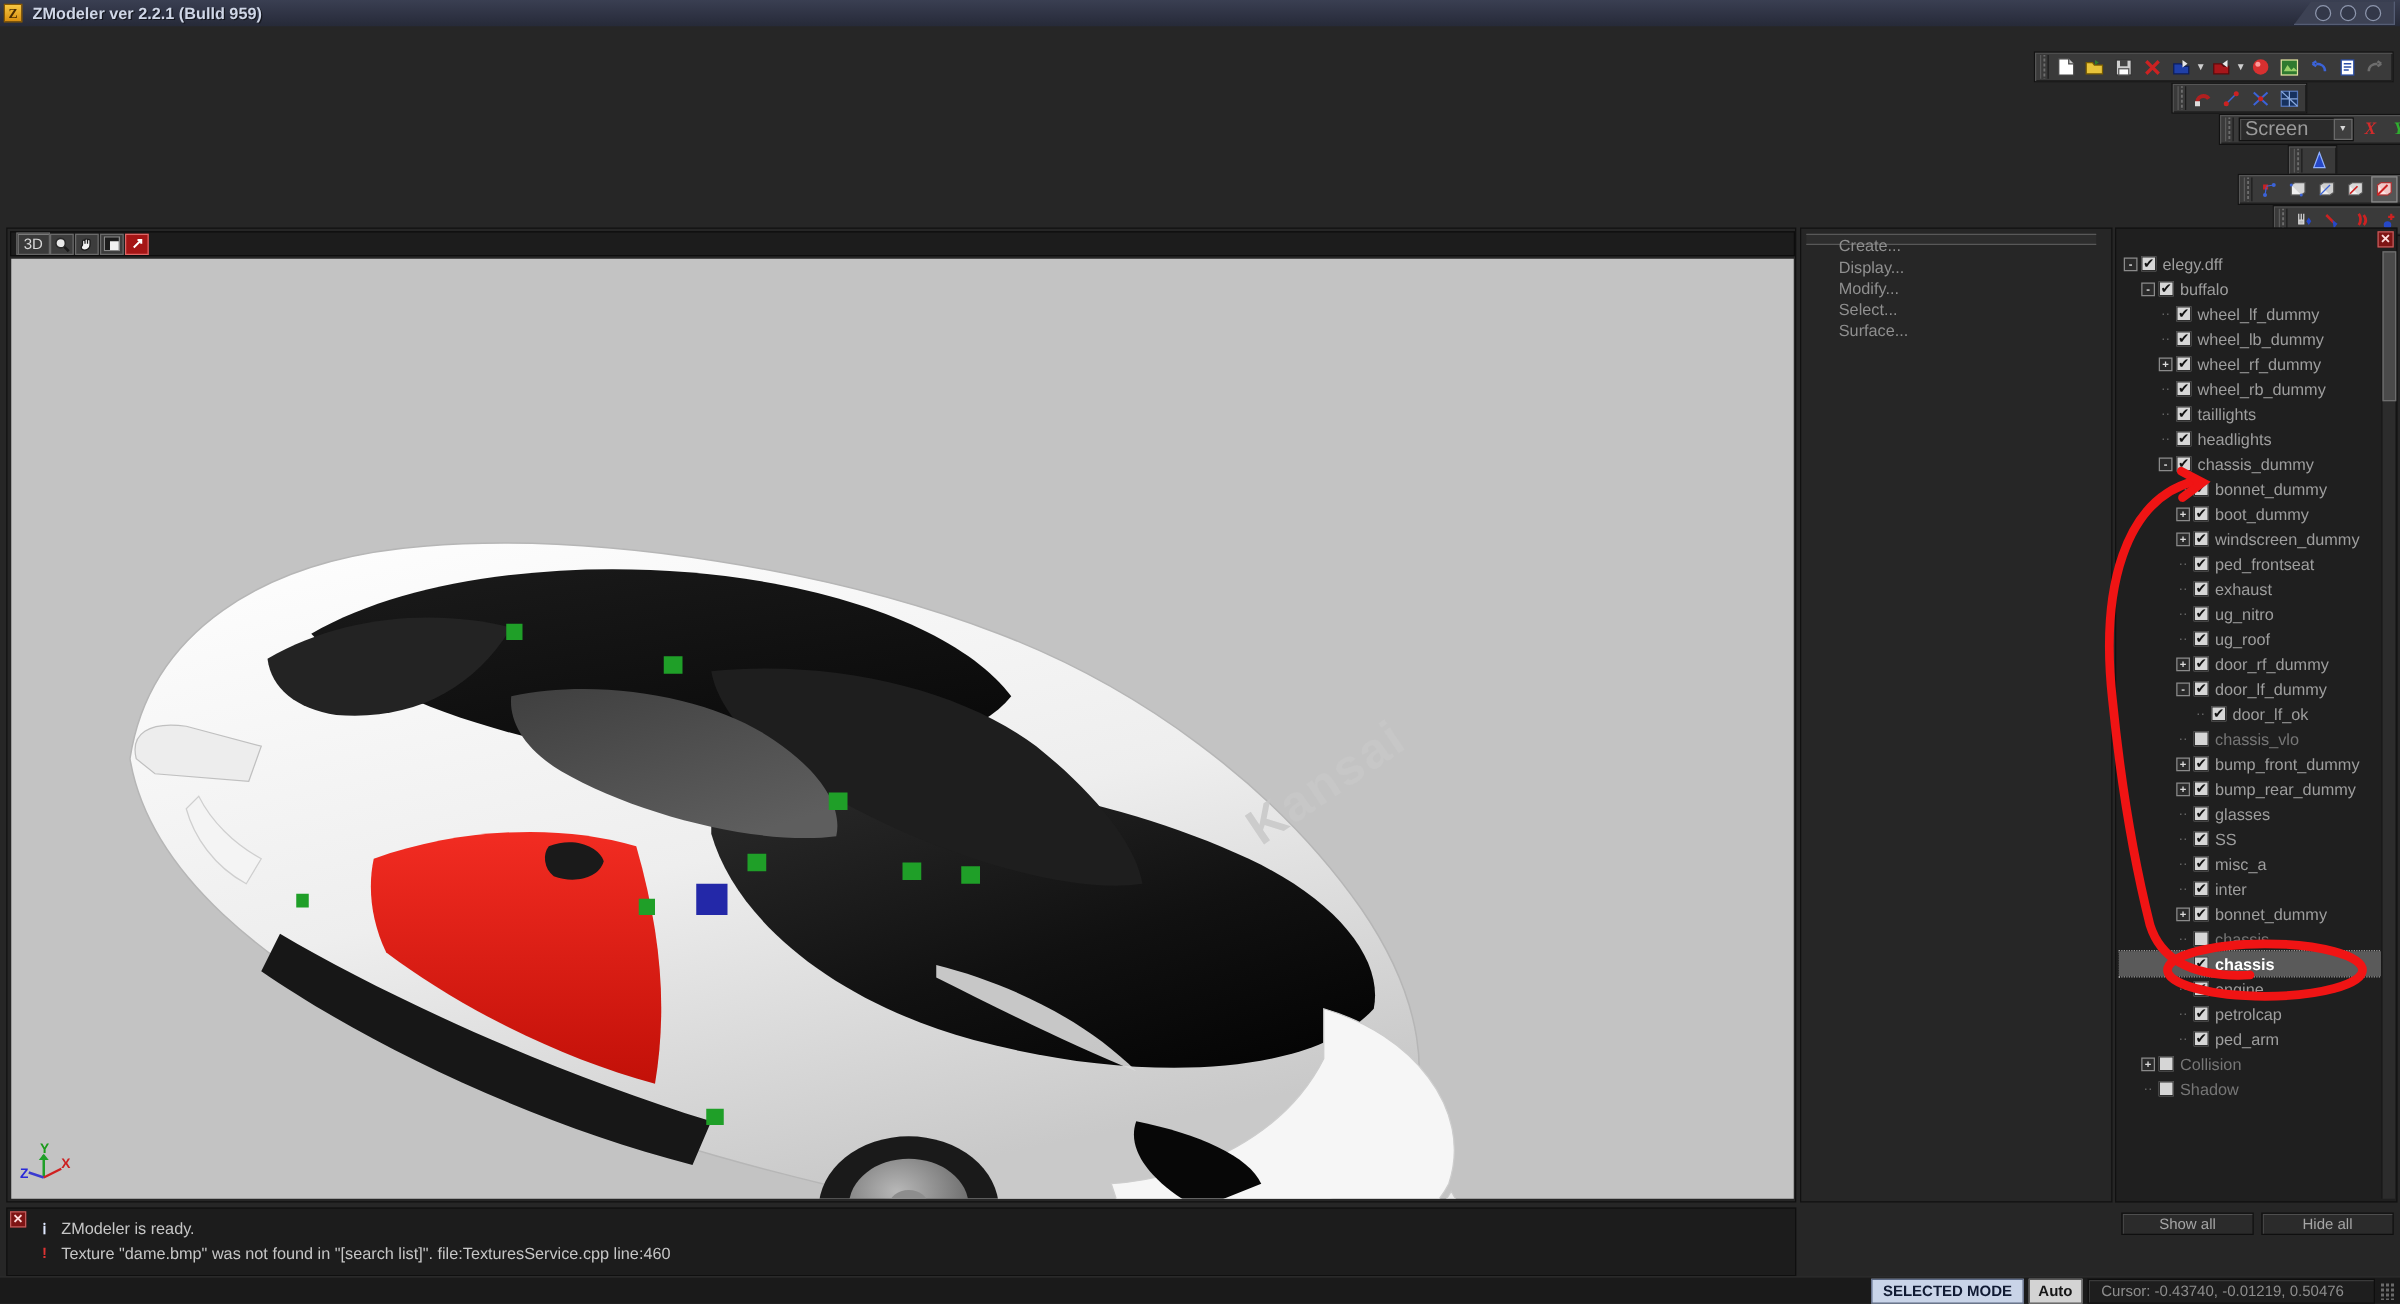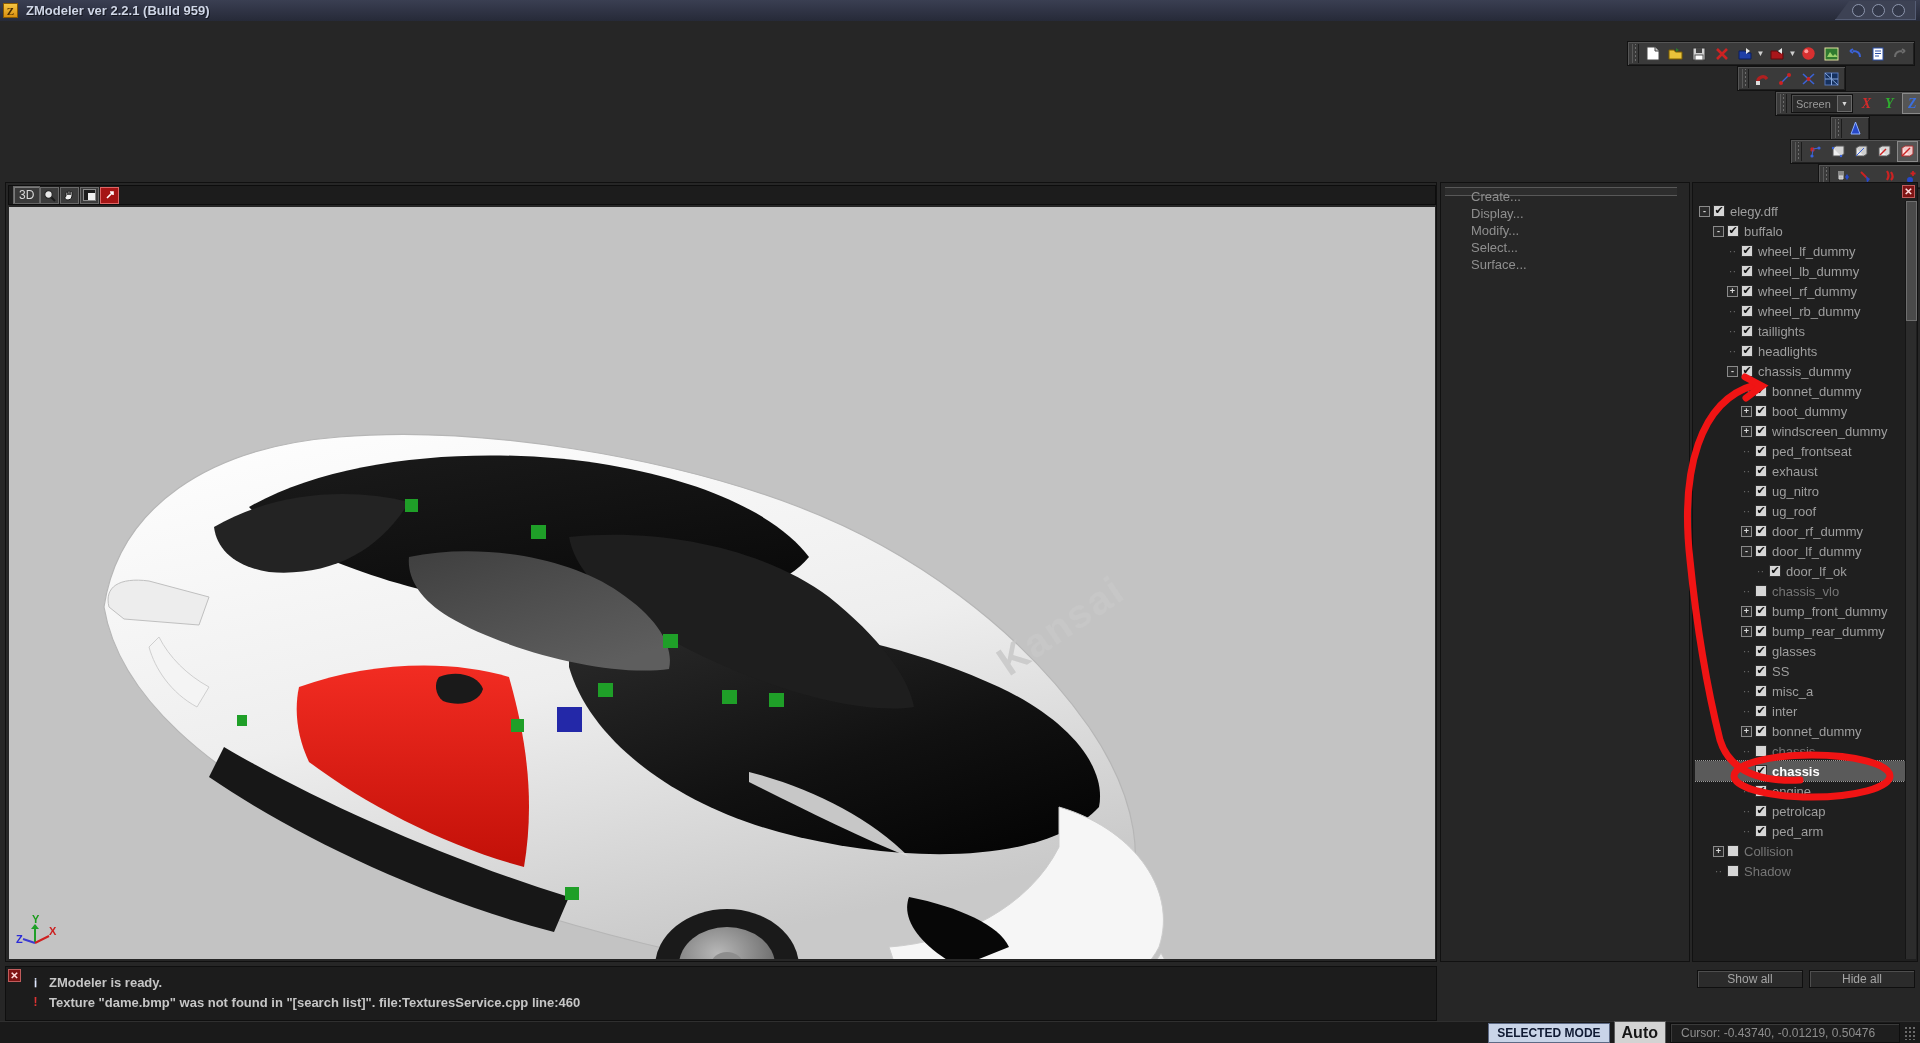--- a/index.html
+++ b/index.html
@@ -80,21 +80,21 @@
   #tb-cone  { left: 1830px; top: 116px; }
   #tb-sel   { left: 1790px; top: 139px; }
   #tb-tools { left: 1818px; top: 164px; }
 
   .cs-combo {
     display: flex; align-items: center; height: 19px;
     background: #2b2b2b; border: 1px solid #111;
     box-shadow: inset 1px 1px 0 #4d4d4d;
     margin: 0 2px; padding-left: 4px;
   }
-  .cs-combo span { color: #9a9a9a; font-size: 11px; padding-right: 6px; }
+  .cs-combo span { color: #9a9a9a; font-size: 16px; padding-right: 20px; }
   .cs-drop {
     width: 15px; height: 17px; background: #3f3f3f;
     border: 1px solid #6a6a6a; color: #d8d8d8;
     font-size: 7px; display: flex; align-items: center; justify-content: center;
   }
   .axbtn { font-weight: bold; font-size: 14px; font-style: italic;
            font-family: "Liberation Serif", serif; }
 
   
   .viewport-frame {
@@ -210,35 +210,35 @@
     font-size: 10px; line-height: 11px; text-align: center; font-weight: bold;
   }
   .log-rows { position: absolute; left: 22px; top: 5px; right: 4px; }
   .log-row { display: flex; align-items: center; height: 20px; }
   .log-ico {
     width: 15px; text-align: center; font-size: 12px; font-weight: bold;
     margin-right: 6px; flex: none;
   }
   .log-ico.info { color: #dfe8ff; }
   .log-ico.err { color: #d33; }
-  .log-txt { color: #c6c6c6; font-size: 13px; font-weight: bold; }
+  .log-txt { color: #c6c6c6; font-size: 13px; font-weight: normal; }
 
   
   .statusbar {
     position: absolute; left: 0; bottom: 0; width: 1920px; height: 22px;
     background: #1a1a1a; border-top: 1px solid #2f2f2f;
     display: flex; align-items: center; justify-content: flex-end;
     padding-right: 4px; gap: 4px;
   }
   .sb-mode {
     background: #c9d4e8; color: #101a33; font-size: 12px; font-weight: bold;
     padding: 2px 8px; border: 1px solid #5d6a85;
   }
   .sb-auto {
-    background: #d3d3d3; color: #161616; font-size: 16px; font-weight: bold;
+    background: #d3d3d3; color: #161616; font-size: 12px; font-weight: bold;
     padding: 2px 7px; border: 1px solid #5a5a5a;
   }
   .sb-cursor {
     background: #1e1e1e; color: #8d8d8d; font-size: 12px;
     padding: 2px 10px; border: 1px solid #0e0e0e;
     box-shadow: inset 1px 1px 0 #3a3a3a;
     min-width: 230px;
   }
   .sb-grip {
     width: 12px; height: 14px;

